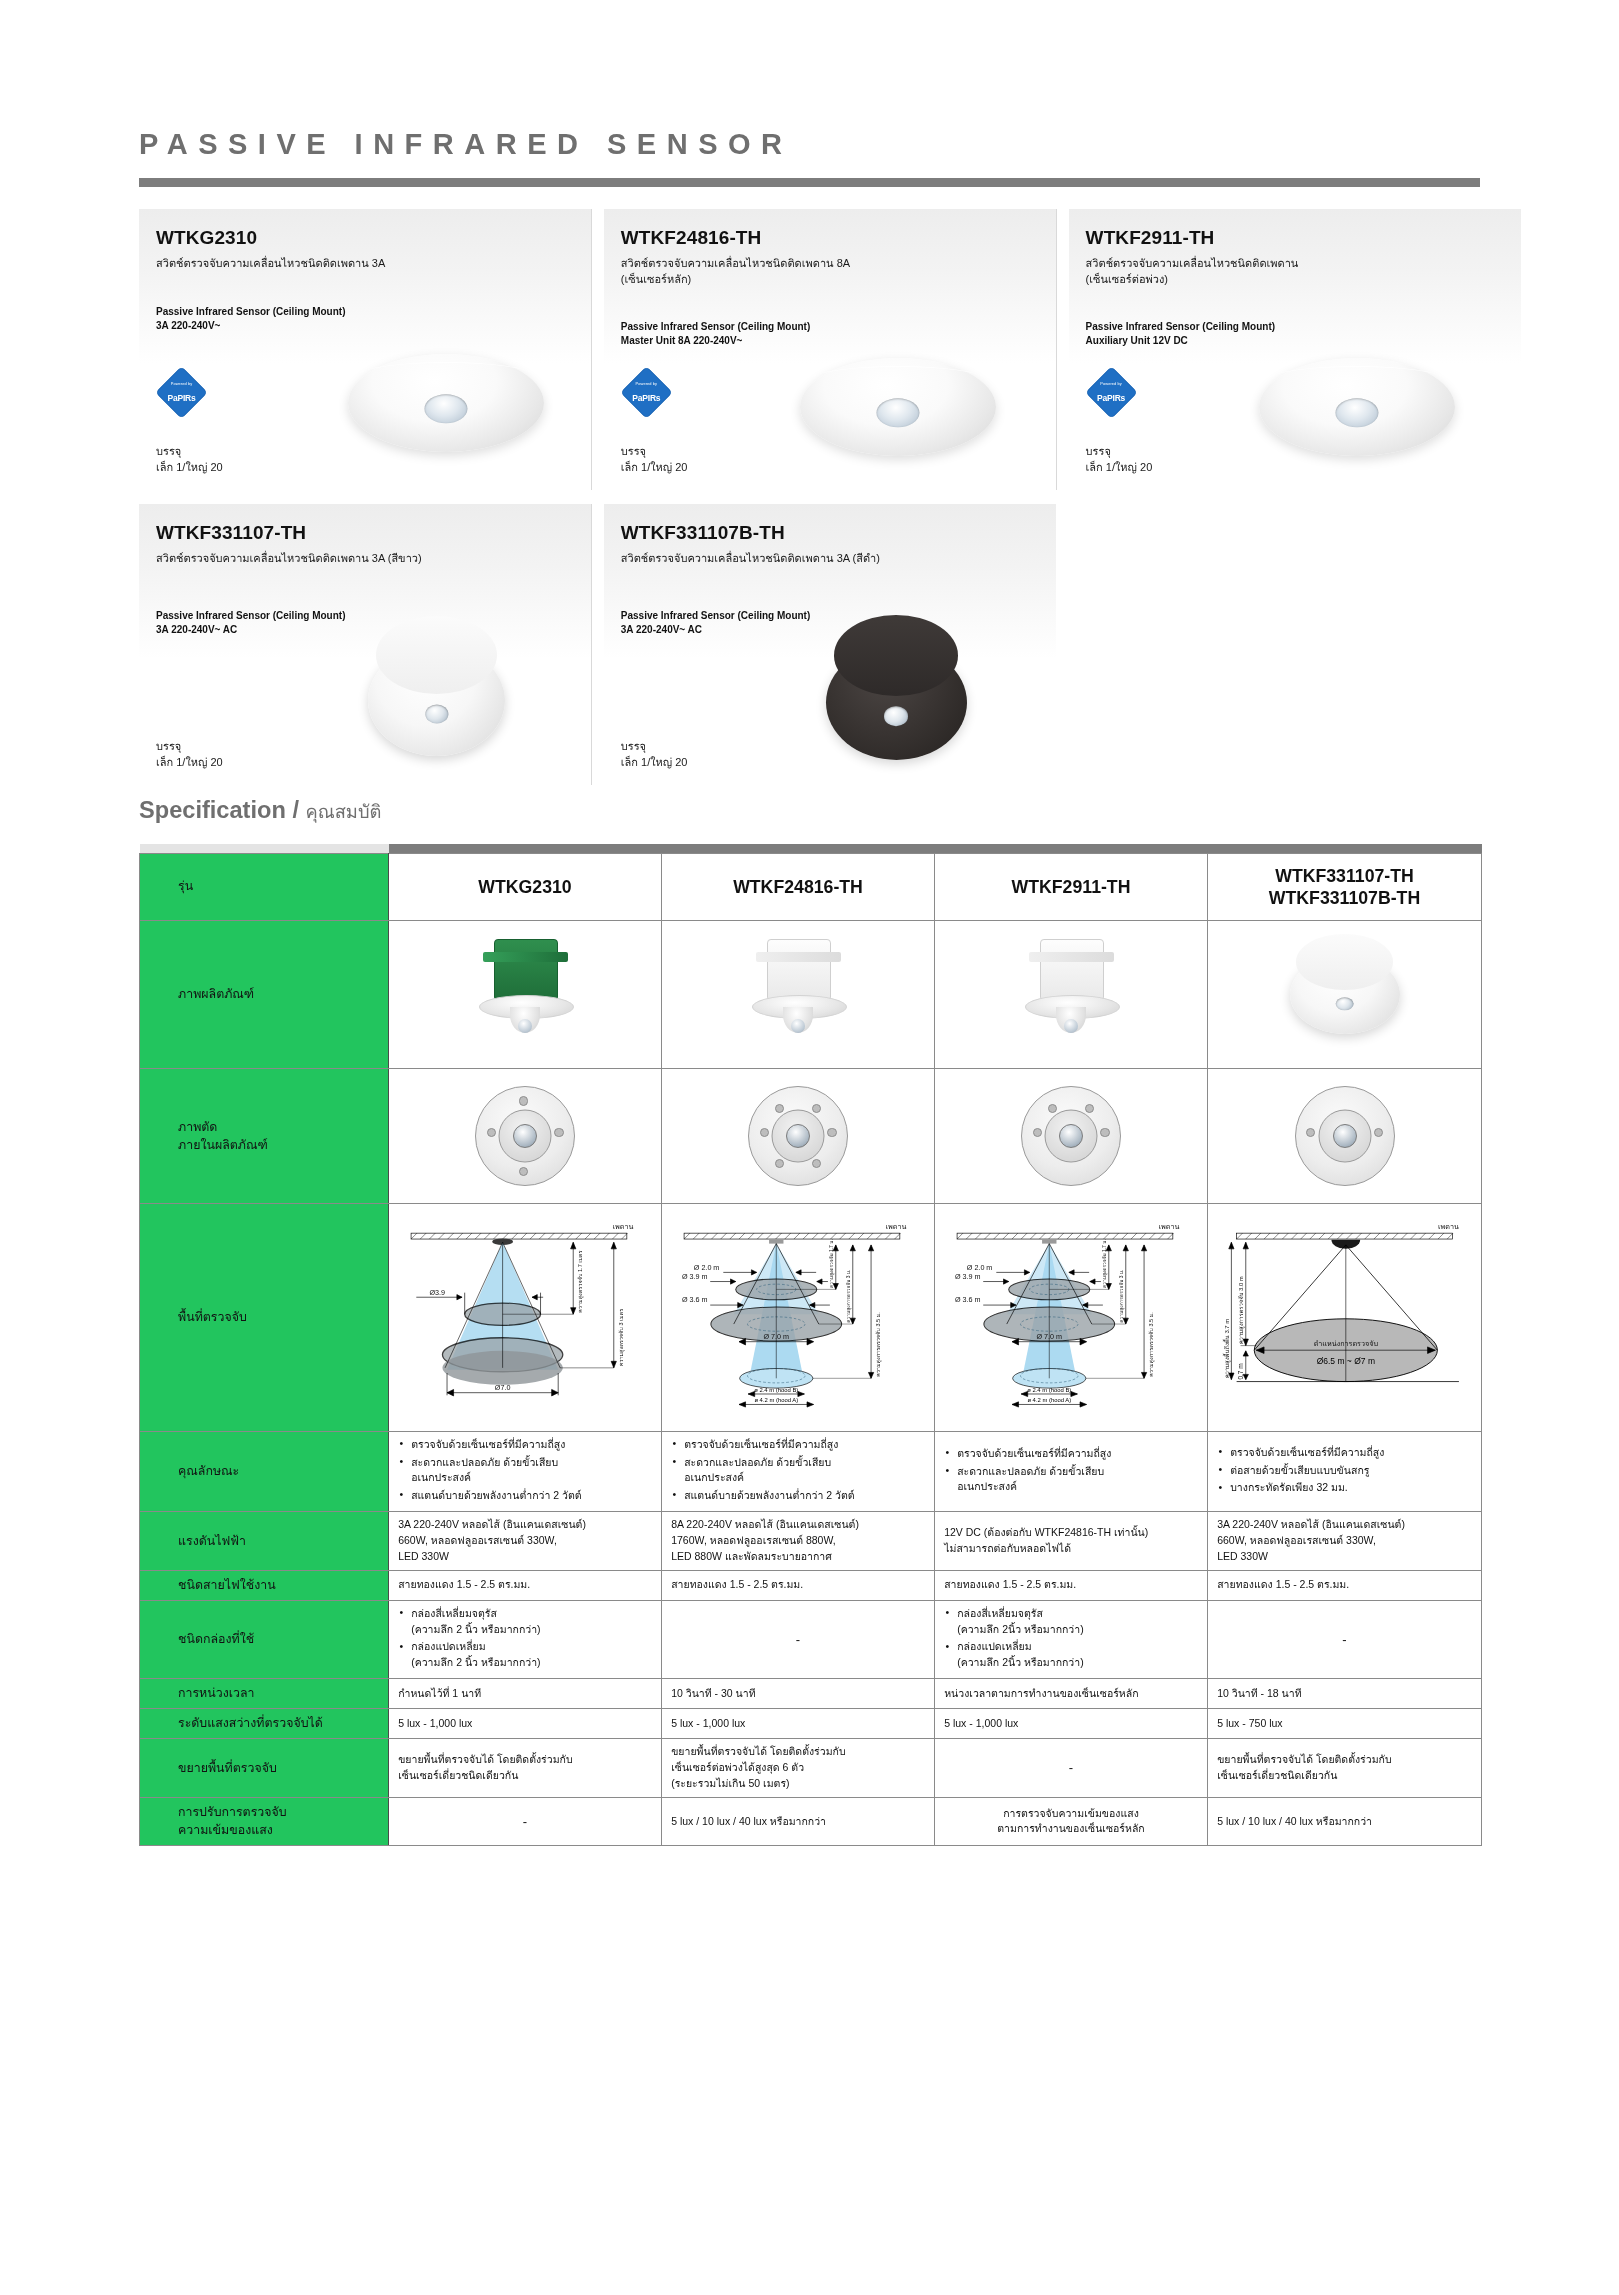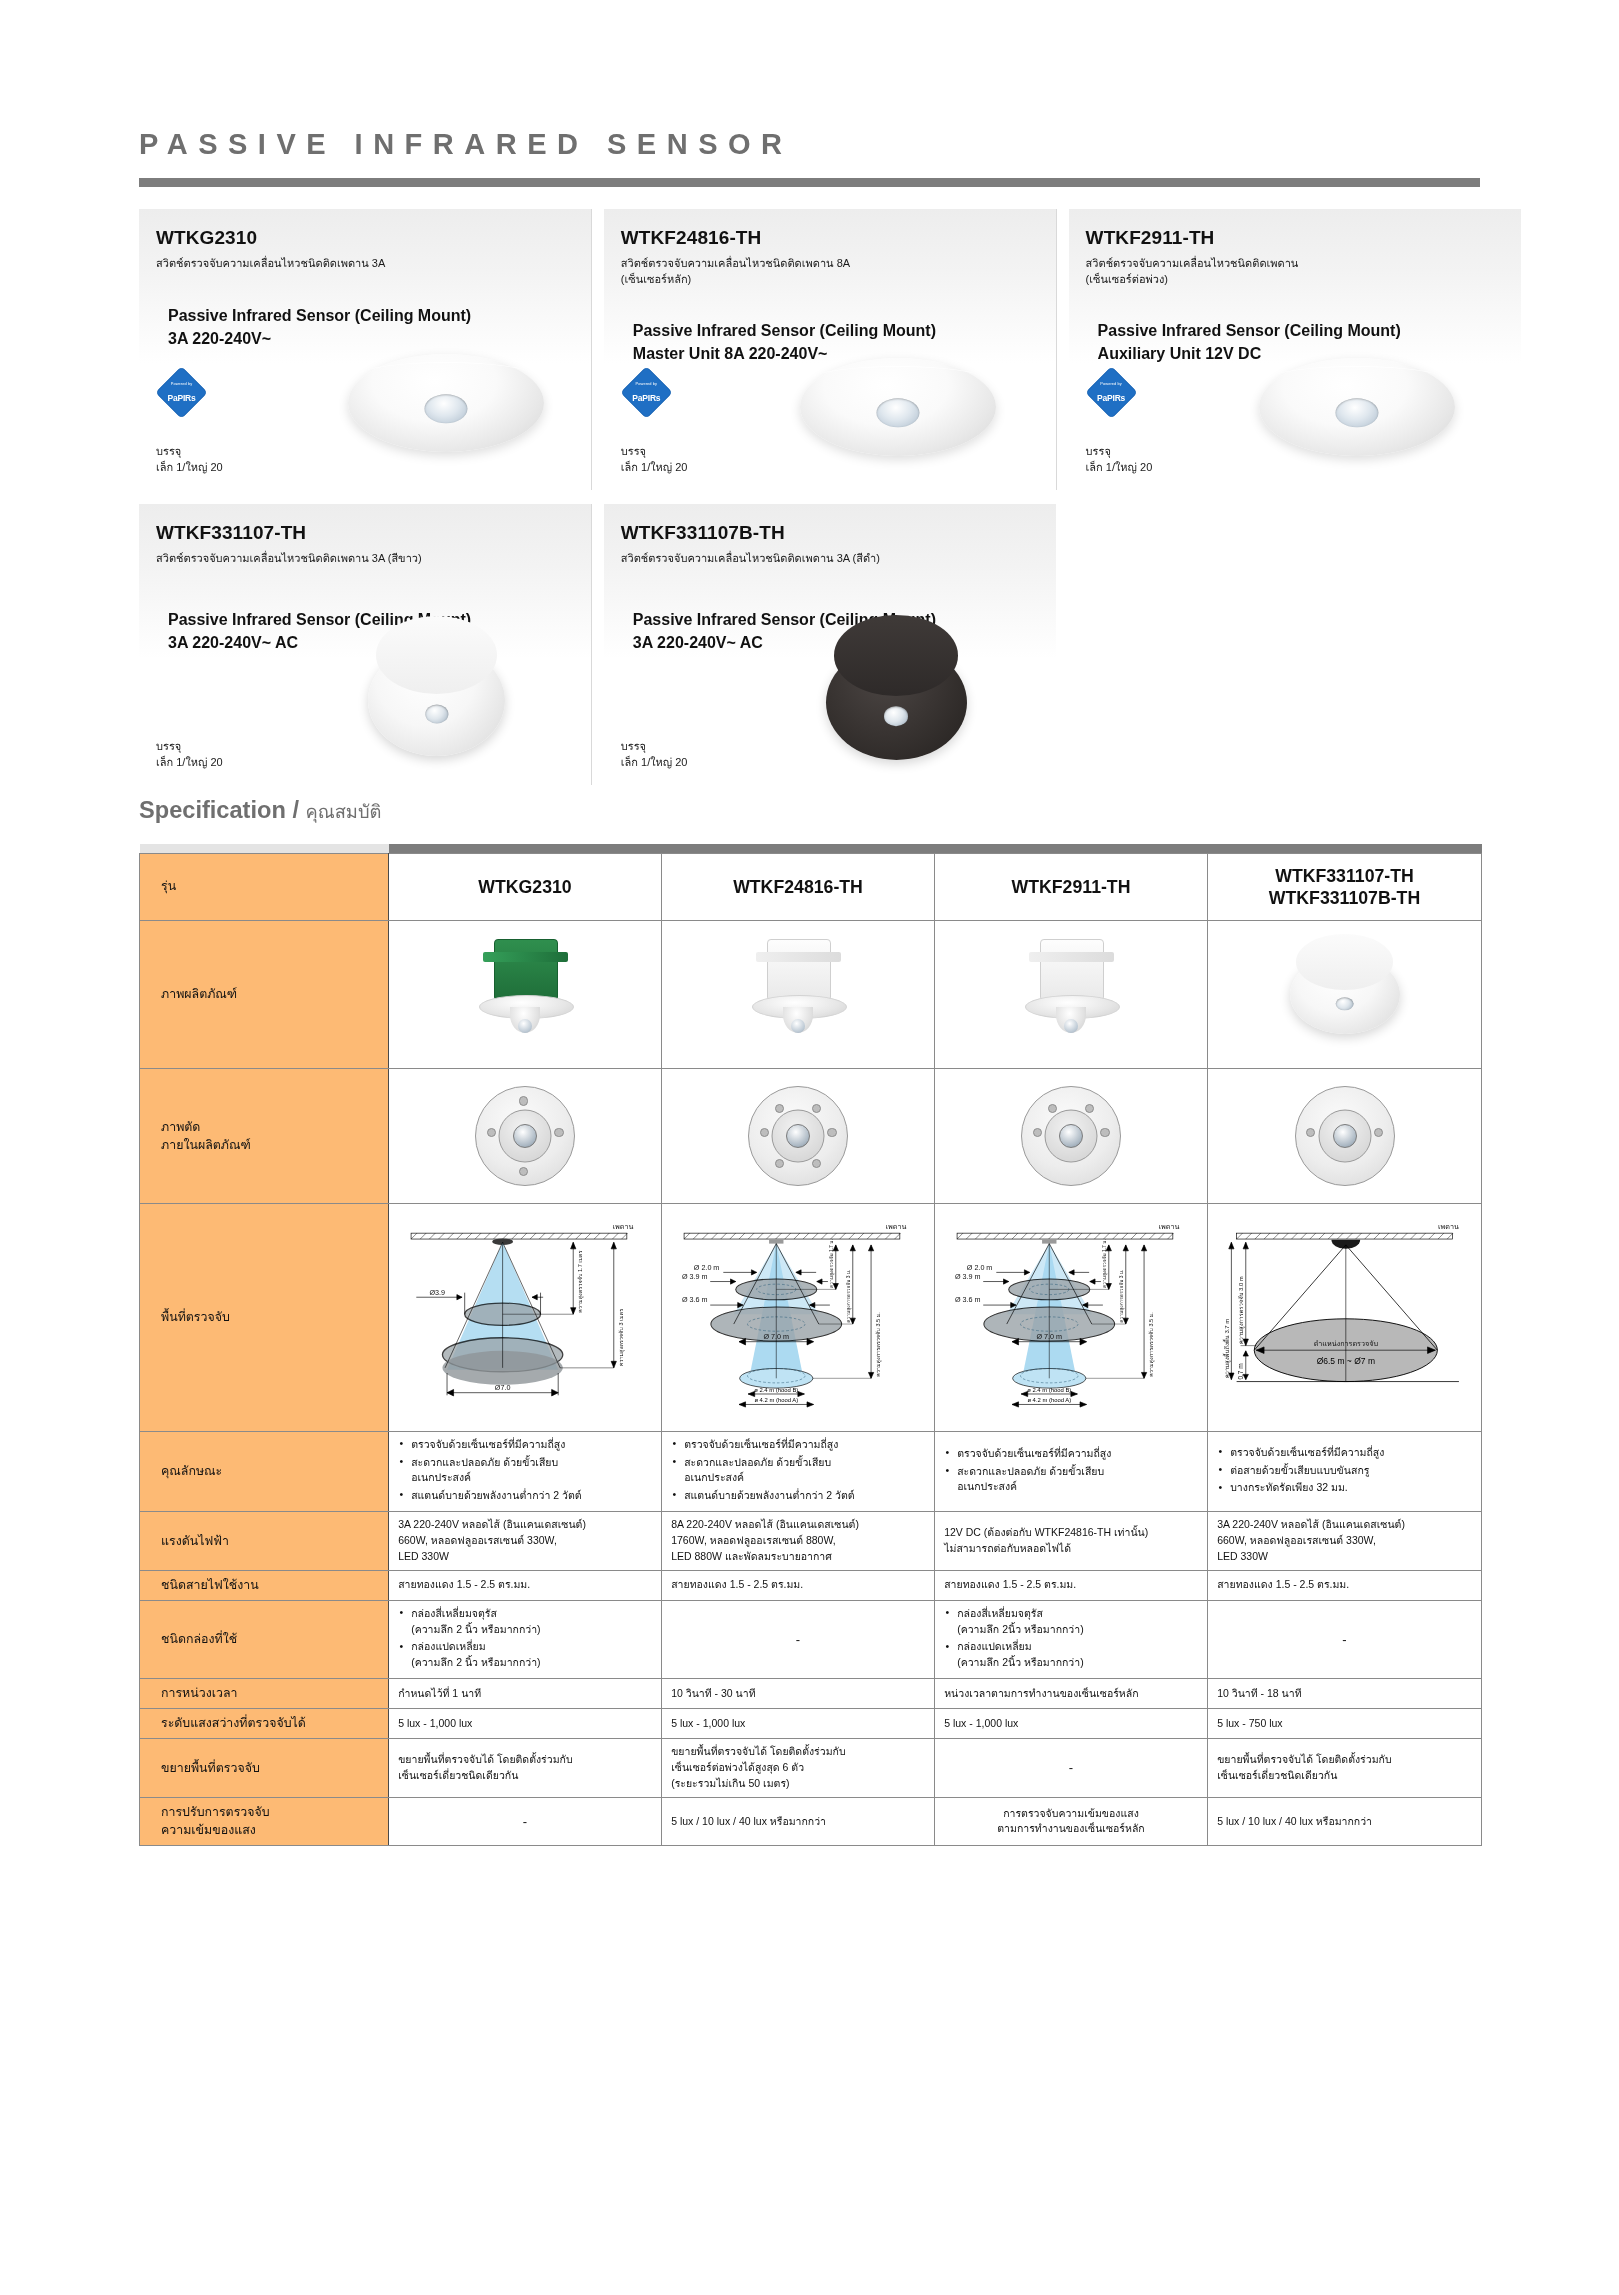--- a/index.html
+++ b/index.html
@@ -32,21 +32,21 @@
   .card .model{
     position:absolute;left:17px;top:18.3px;
     font-size:19px;font-weight:700;letter-spacing:0.1px;color:#111;
   }
   .card .th-desc{
     position:absolute;left:17px;top:47px;width:419px;
     font-size:11px;line-height:1.42;color:#1a1a1a;
   }
   .card .en-desc{
     position:absolute;left:17px;width:419px;
-    font-size:16px;font-weight:700;line-height:1.42;color:#111;margin-left:12px;
+    font-size:10px;font-weight:700;line-height:1.42;color:#111;
   }
   .card.r1 .en-desc{top:96px;}
   .card.r1.tall .en-desc{top:111px;}
   .card.r2 .en-desc{top:105px;}
   .card .pack{
     position:absolute;left:17px;bottom:14.4px;
     font-size:11px;line-height:1.42;color:#1a1a1a;white-space:pre-line;
   }
 
   
@@ -112,21 +112,21 @@
   .spec-table{
     position:absolute;left:139px;top:844px;width:1341px;
     border-collapse:collapse;table-layout:fixed;
   }
   .spec-table .topbar td{background:#7d7d7d;height:9.2px;padding:0;border:none;}
   .spec-table td{
     border:0.7px solid #8a8a8a;vertical-align:middle;
     font-size:10.5px;line-height:1.5;padding:5.2px 9.2px;color:#111;
   }
   .spec-table td.rowlab{
-    width:249px;background:#fdba74;font-size:12.4px;padding-left:21px;
+    width:249px;background:#22c55e;font-size:12.4px;padding-left:38px;
     white-space:pre-line;border-right:1.3px solid #4a4a4a;
   }
   .spec-table tr.modelrow td{
     text-align:center;font-size:17.7px;font-weight:700;height:55px;
     white-space:pre-line;line-height:1.25;
   }
   .spec-table td.ctr{text-align:center;}
   .spec-table td.dash{text-align:center;font-size:13px;}
   .spec-table ul{margin:0;padding:0;list-style:none;}
   .spec-table li{position:relative;padding-left:13px;margin-bottom:2px;white-space:pre-line;}

